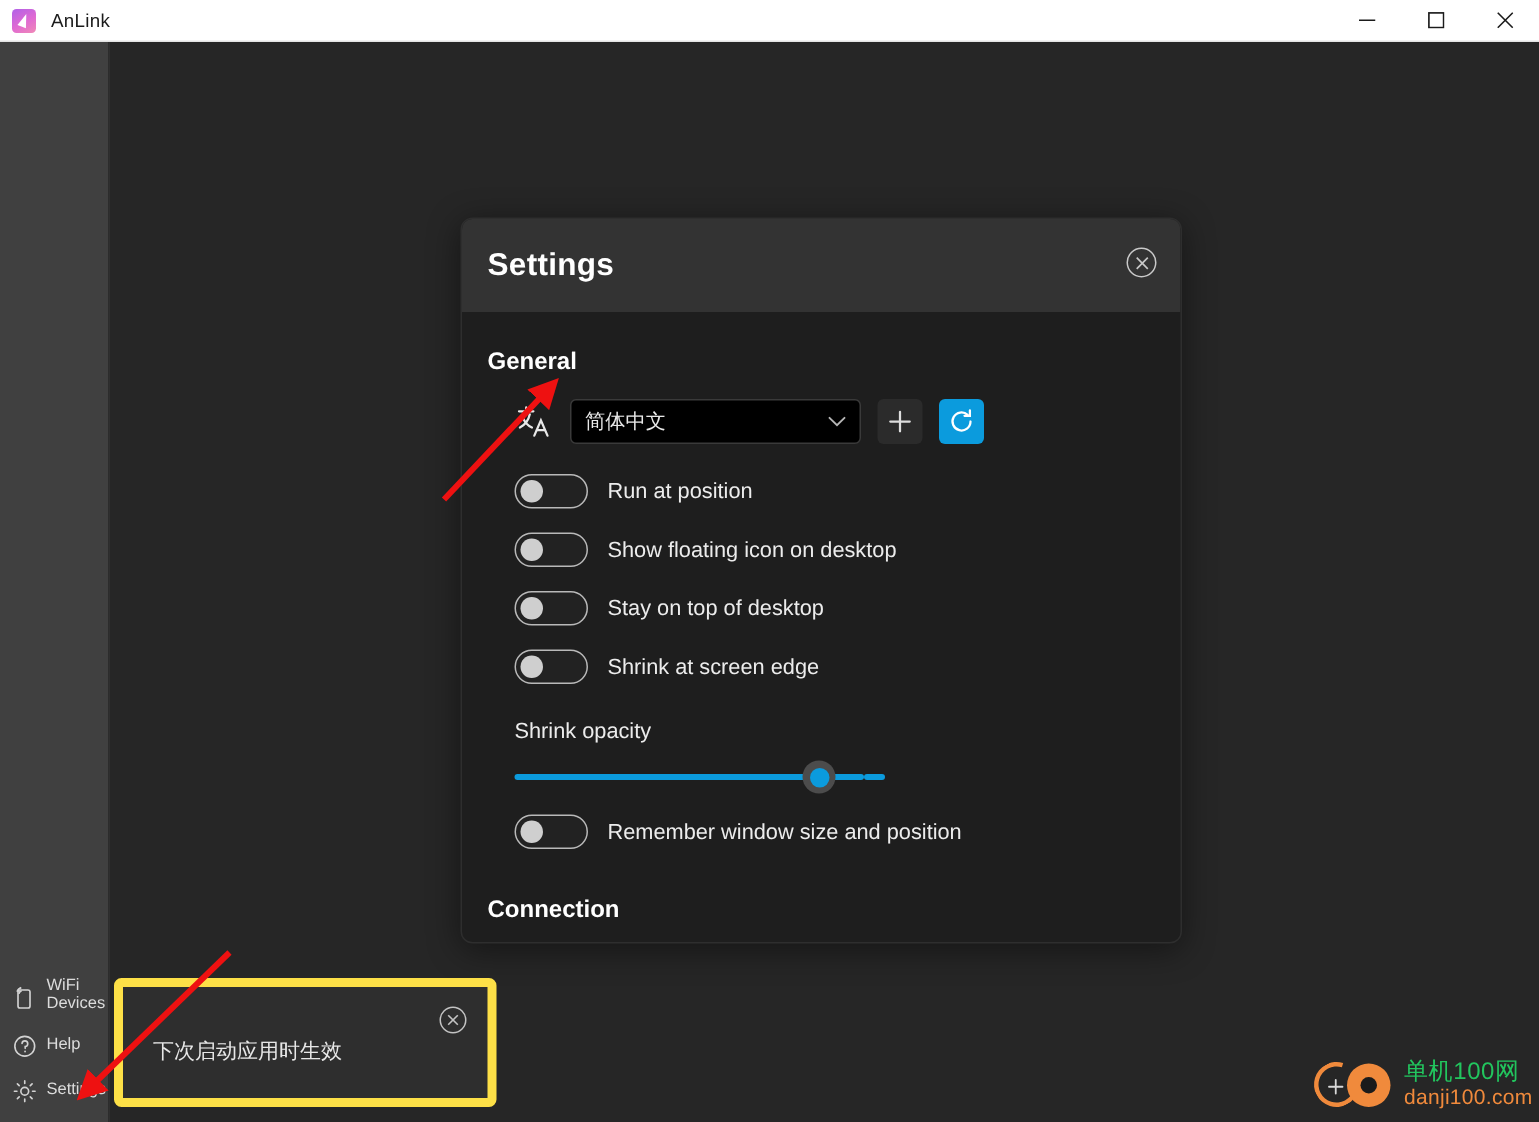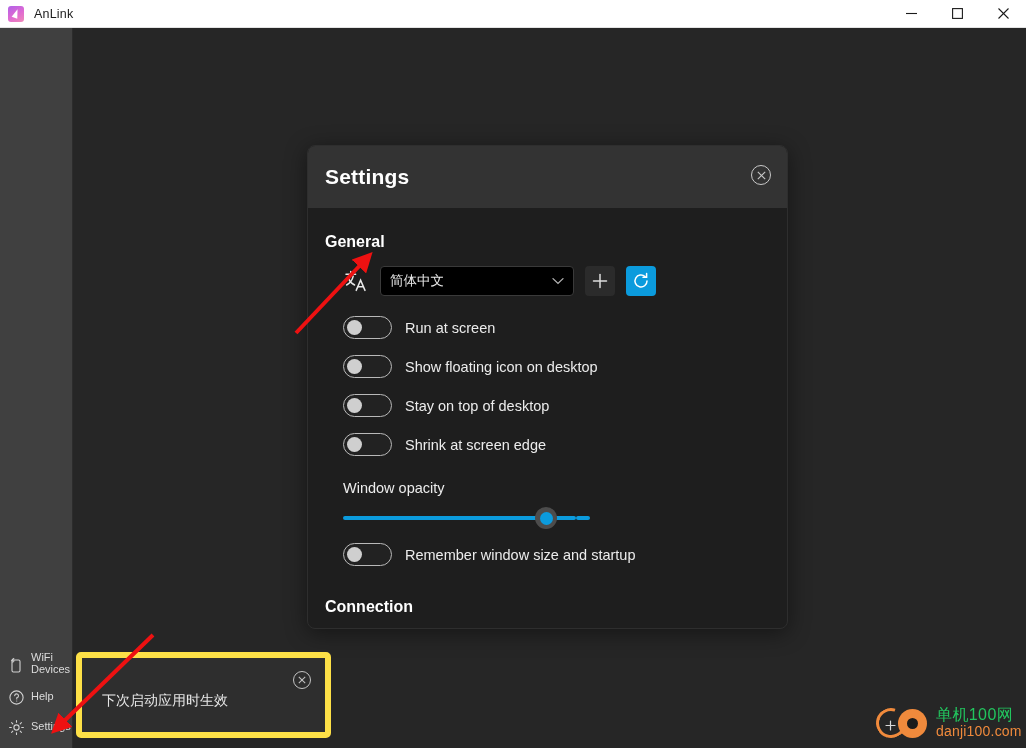--- a/index.html
+++ b/index.html
@@ -310,21 +310,21 @@
               <path d="M14.6 1.6v3.6h-3.6"></path>
             </svg>
           </span>
         </div>
       </div>
 
       <div class="toggle-row first">
         <div class="switch">
             <div class="knob"></div>
           </div>
-        <div class="toggle-label">Run at screen</div>
+        <div class="toggle-label">Run at position</div>
       </div>
 
       <div class="toggle-row">
         <div class="switch">
             <div class="knob"></div>
           </div>
         <div class="toggle-label">Show floating icon on desktop</div>
       </div>
 
       <div class="toggle-row">
@@ -334,32 +334,32 @@
         <div class="toggle-label">Stay on top of desktop</div>
       </div>
 
       <div class="toggle-row">
         <div class="switch">
             <div class="knob"></div>
           </div>
         <div class="toggle-label">Shrink at screen edge</div>
       </div>
 
-      <div class="opacity-label">Window opacity</div>
+      <div class="opacity-label">Shrink opacity</div>
       <div class="slider-wrap">
         <div class="slider-track"></div>
         <div class="slider-tail"></div>
         <div class="slider-knob"></div>
       </div>
 
       <div class="toggle-row">
         <div class="switch">
             <div class="knob"></div>
           </div>
-        <div class="toggle-label">Remember window size and startup</div>
+        <div class="toggle-label">Remember window size and position</div>
       </div>
 
       <div class="sec-title connection">Connection</div>
 
     </div>
   </div>
 
   <div class="toast">
     <div class="toast-text">下次启动应用时生效</div>
     <div class="toast-close">

